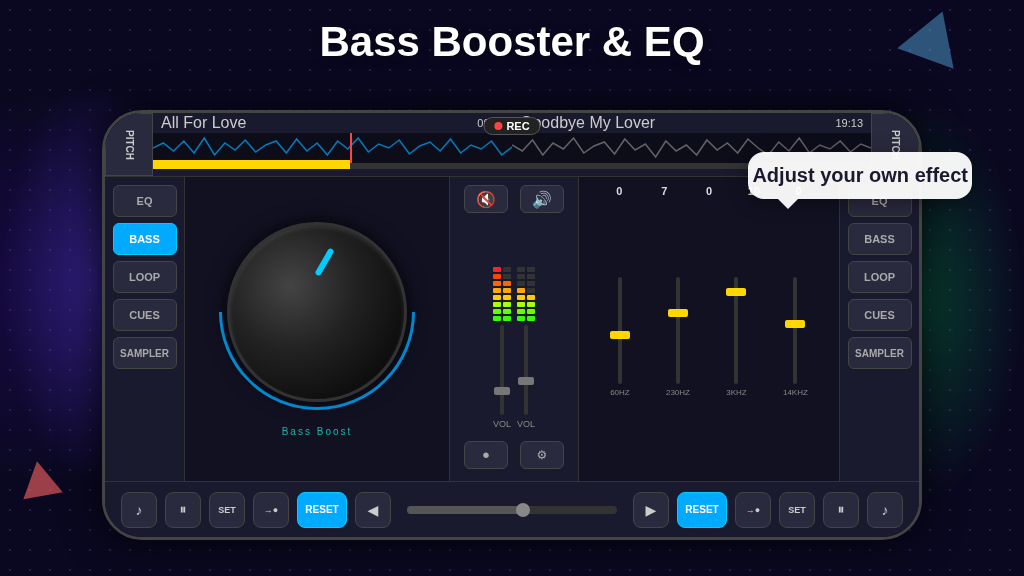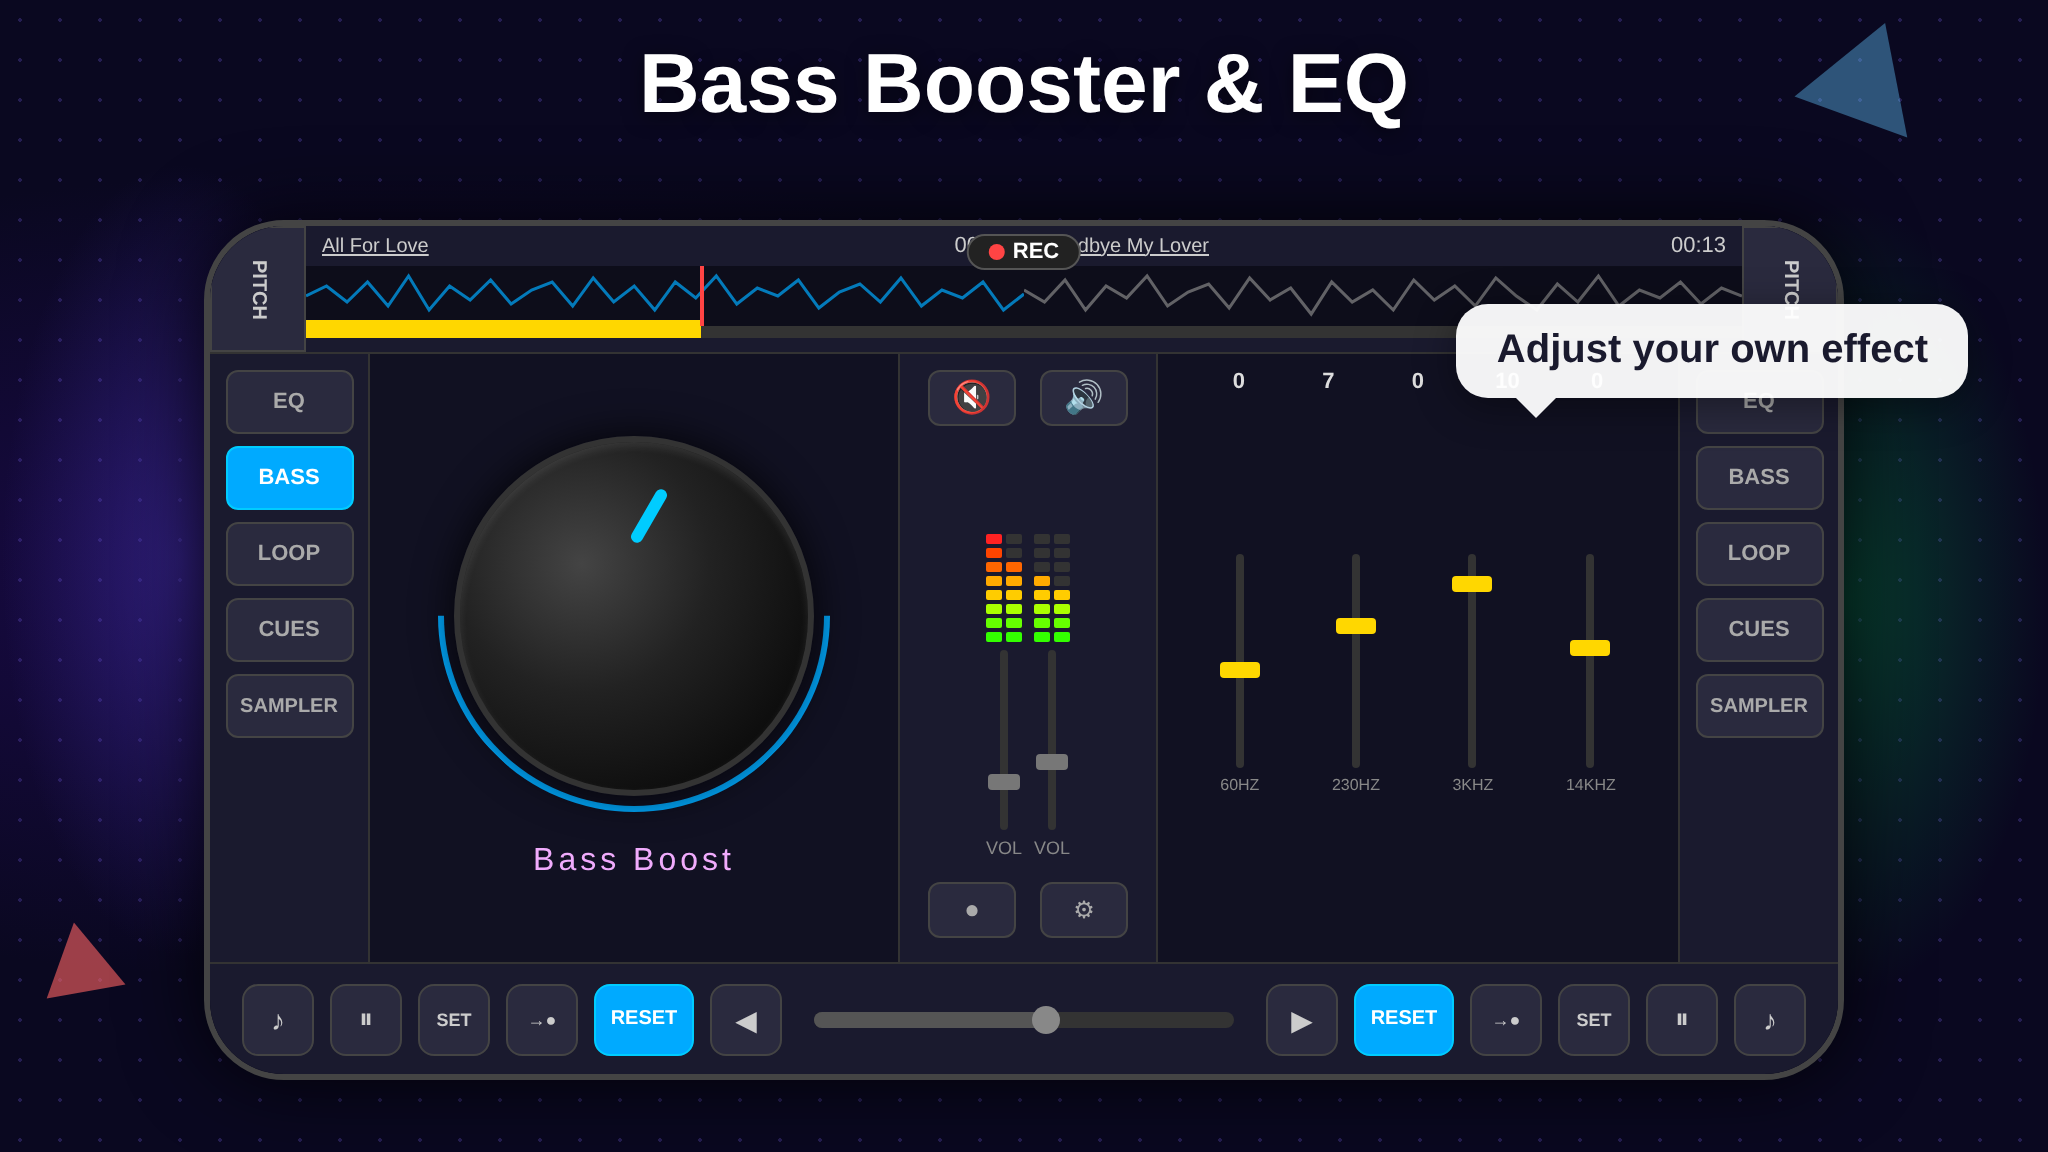--- a/index.html
+++ b/index.html
@@ -111,22 +111,21 @@
     .track-info {
       display: flex;
       justify-content: space-between;
       align-items: center;
       padding: 2px 8px;
       height: 20px;
     }
 
     .track-name {
       color: #ccc;
-      font-size: 10px;
-      text-decoration: underline;
+      font-size: 16px;
     }
 
     .track-time {
       color: #ccc;
       font-size: 11px;
     }
 
     .waveform {
       height: 30px;
       background: #0d0d1a;
@@ -271,22 +270,22 @@
       left: 50%;
       transform: translateX(-50%) rotate(30deg);
       width: 6px;
       height: 30px;
       background: #00ccff;
       border-radius: 3px;
       transform-origin: bottom center;
     }
 
     .knob-label {
-      color: #f0abfc;
-      font-size: 16px;
+      color: #14b8a6;
+      font-size: 10px;
       margin-top: 24px;
       letter-spacing: 2px;
     }
 
     
     .vu-panel {
       width: 130px;
       background: #1a1a2e;
       border-left: 1px solid #333;
       border-right: 1px solid #333;
@@ -512,24 +511,24 @@
       position: absolute;
       top: -3px;
       left: 55%;
       transform: translateX(-50%);
     }
 
     
     .tooltip-bubble {
       position: absolute;
       top: 152px;
-      right: 40px;
+      right: 52px;
       background: rgba(255,255,255,0.95);
       border-radius: 16px;
-      padding: 12px 20px;
+      padding: 12px 4px;
       z-index: 20;
       box-shadow: 0 4px 20px rgba(0,0,0,0.4);
     }
 
     .tooltip-bubble::after {
       content: '';
       position: absolute;
       bottom: -10px;
       left: 30px;
       border: 10px solid transparent;
@@ -616,21 +615,21 @@
       </div>
 
       <div class="rec-btn">
         <div class="rec-dot"></div>
         <span class="rec-text">REC</span>
       </div>
 
       <div class="track-section">
         <div class="track-info">
           <span class="track-name">Goodbye My Lover</span>
-          <span class="track-time">00:13</span>
+          <span class="track-time">19:13</span>
         </div>
         <div class="waveform">
           <svg class="waveform-svg" viewBox="0 0 350 30" preserveAspectRatio="none">
             <polyline points="0,12 10,18 20,7 30,22 40,10 50,16 60,5 70,20 80,13 90,9 100,21 110,6 120,17 130,11 140,24 150,8 160,18 170,12 180,22 190,7 200,17 210,10 220,20 230,6 240,15 250,22 260,9 270,18 280,5 290,20 300,12 310,16 320,8 330,19 340,11 350,15" fill="none" stroke="#888" stroke-width="1.5" opacity="0.7"></polyline>
           </svg>
         </div>
         <div style="height:6px; background: #333;"></div>
       </div>
 
       <div class="pitch-btn">PITCH</div>

